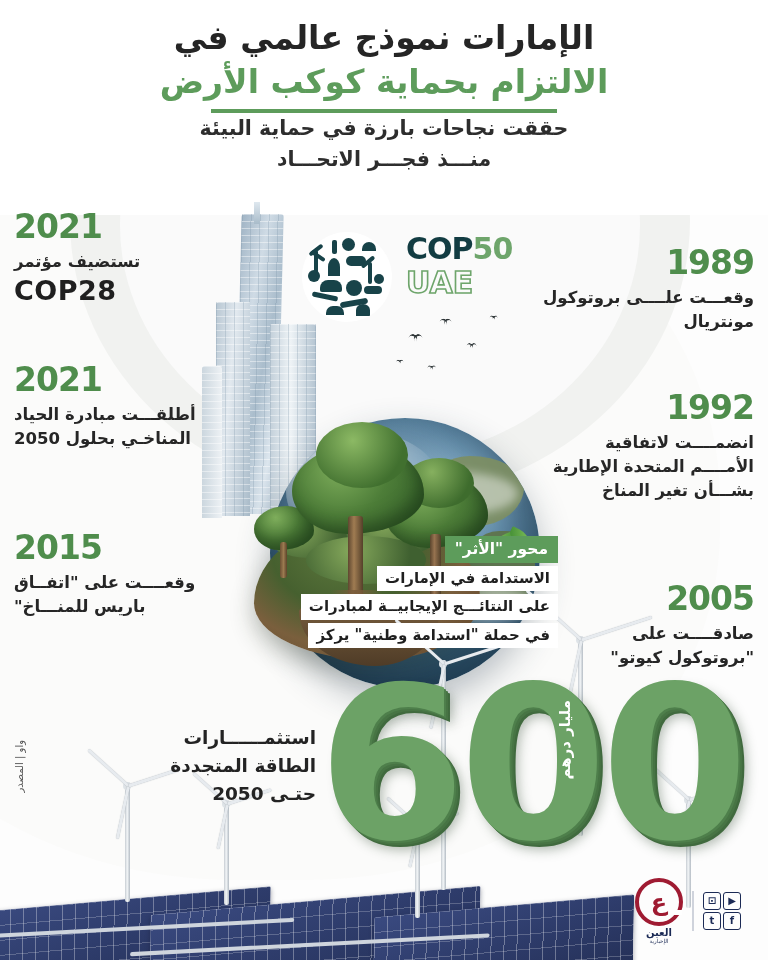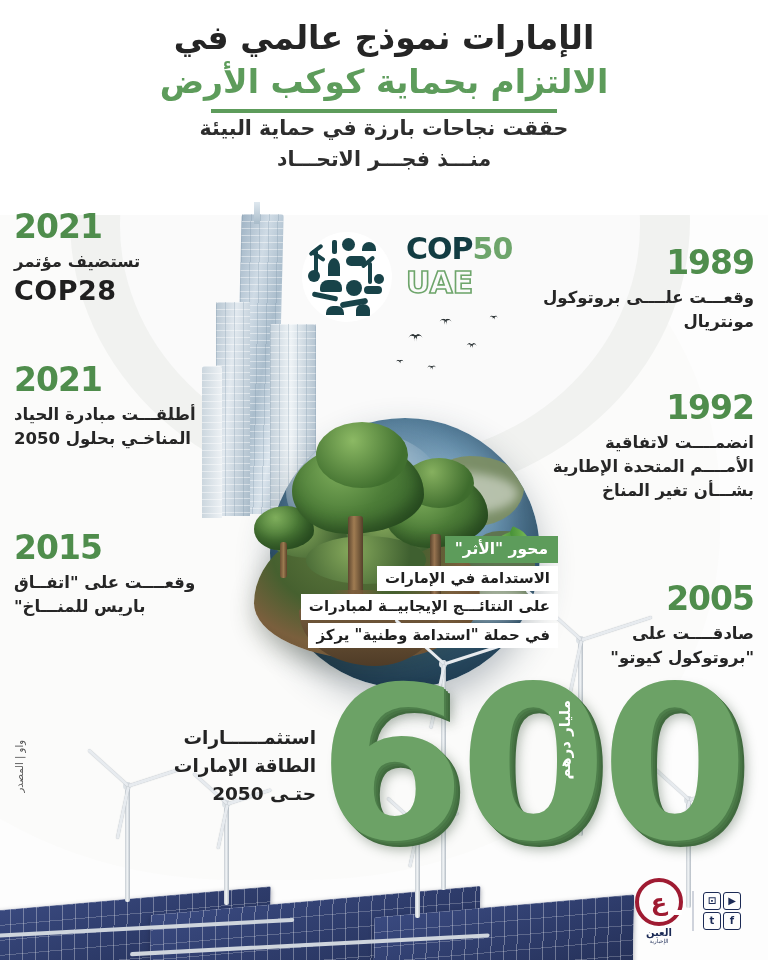--- a/index.html
+++ b/index.html
@@ -537,21 +537,21 @@
       <div class="blade b2"></div>
       <div class="blade b3"></div>
   </div>
 
   <div class="bignum-wrap">
     <div class="bignum">600</div>
   </div>
   <div class="unit-vert">مليار درهم</div>
   <div class="invest-text">
     <div>استثمــــــارات</div>
-    <div>الطاقة الإمارات</div>
+    <div>الطاقة المتجددة</div>
     <div>حتـى 2050</div>
   </div>
 
   <div class="solar">
     <div class="panel p1"></div>
     <div class="panel p2"></div>
     <div class="panel p3"></div>
     <div class="frame f1"></div>
     <div class="frame f2"></div>
   </div>

